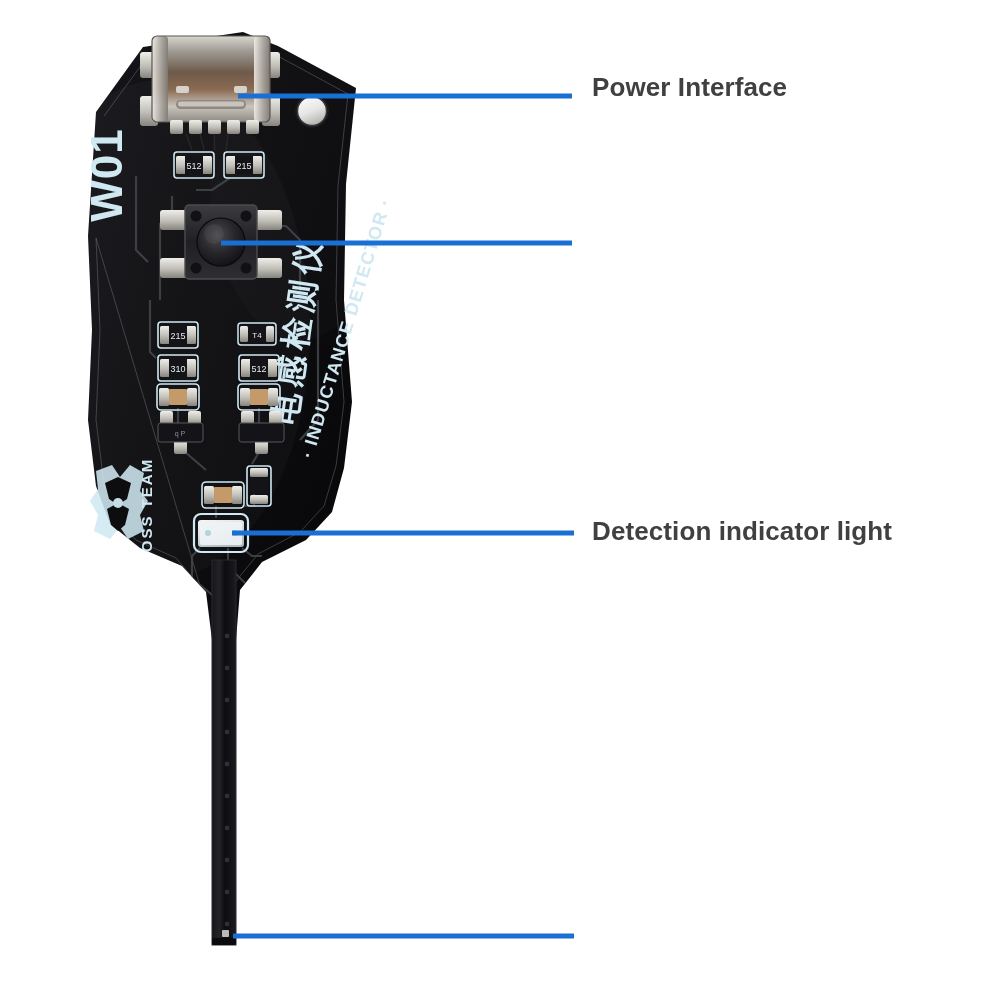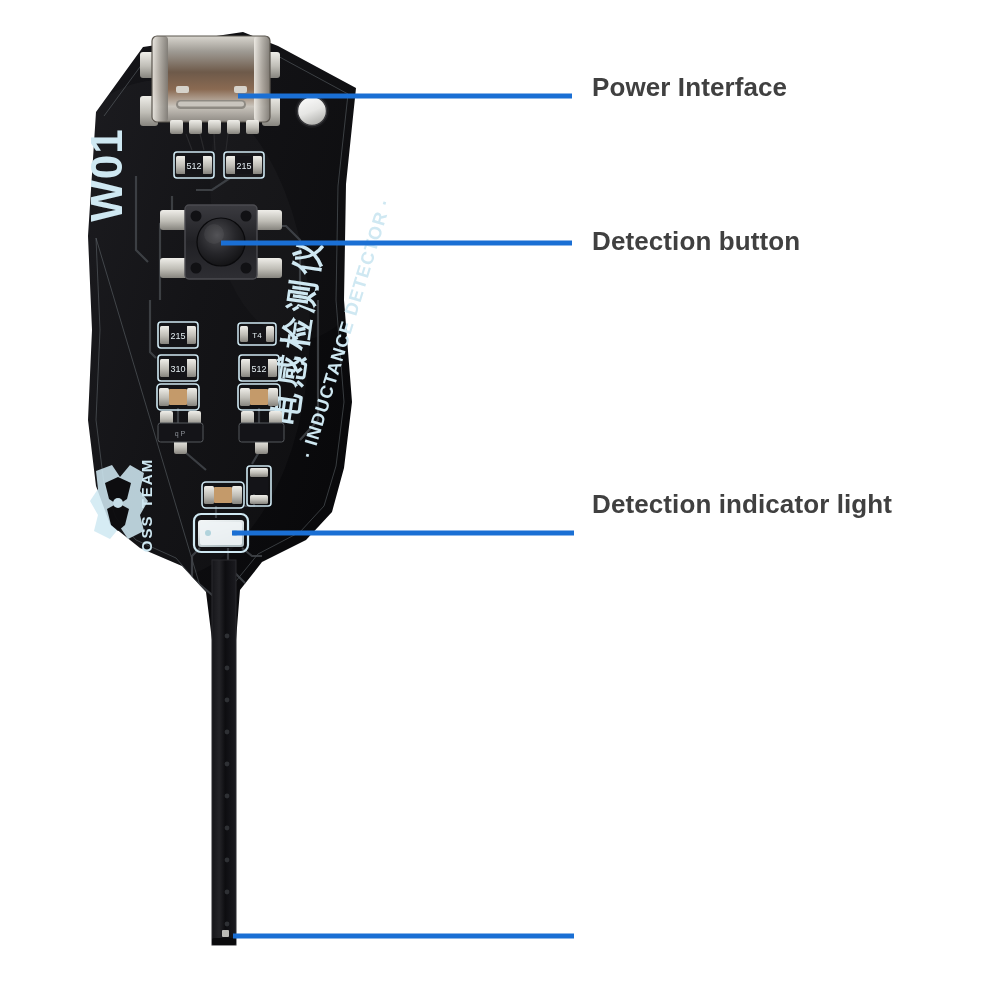--- a/index.html
+++ b/index.html
@@ -389,18 +389,17 @@
     <g stroke="#1a6fd4" stroke-width="5" stroke-linecap="butt">
       <line x1="238" y1="96" x2="572" y2="96"></line>
       <line x1="221" y1="243" x2="572" y2="243"></line>
       <line x1="232" y1="533" x2="574" y2="533"></line>
       <line x1="233" y1="936" x2="574" y2="936"></line>
     </g>
   </svg>
 
   <div class="callout-label" style="left:592px; top:74px;">Power Interface</div>
 
-  <div class="callout-label" style="left:592px; top:228px;">Detection button</div>
-
-  <div class="callout-label" style="left:592px; top:491px;">Detection indicator light</div>
+
+  <div class="callout-label" style="left:592px; top:518px;">Detection indicator light</div>
 
 
 </div>
 
 </body></html>

